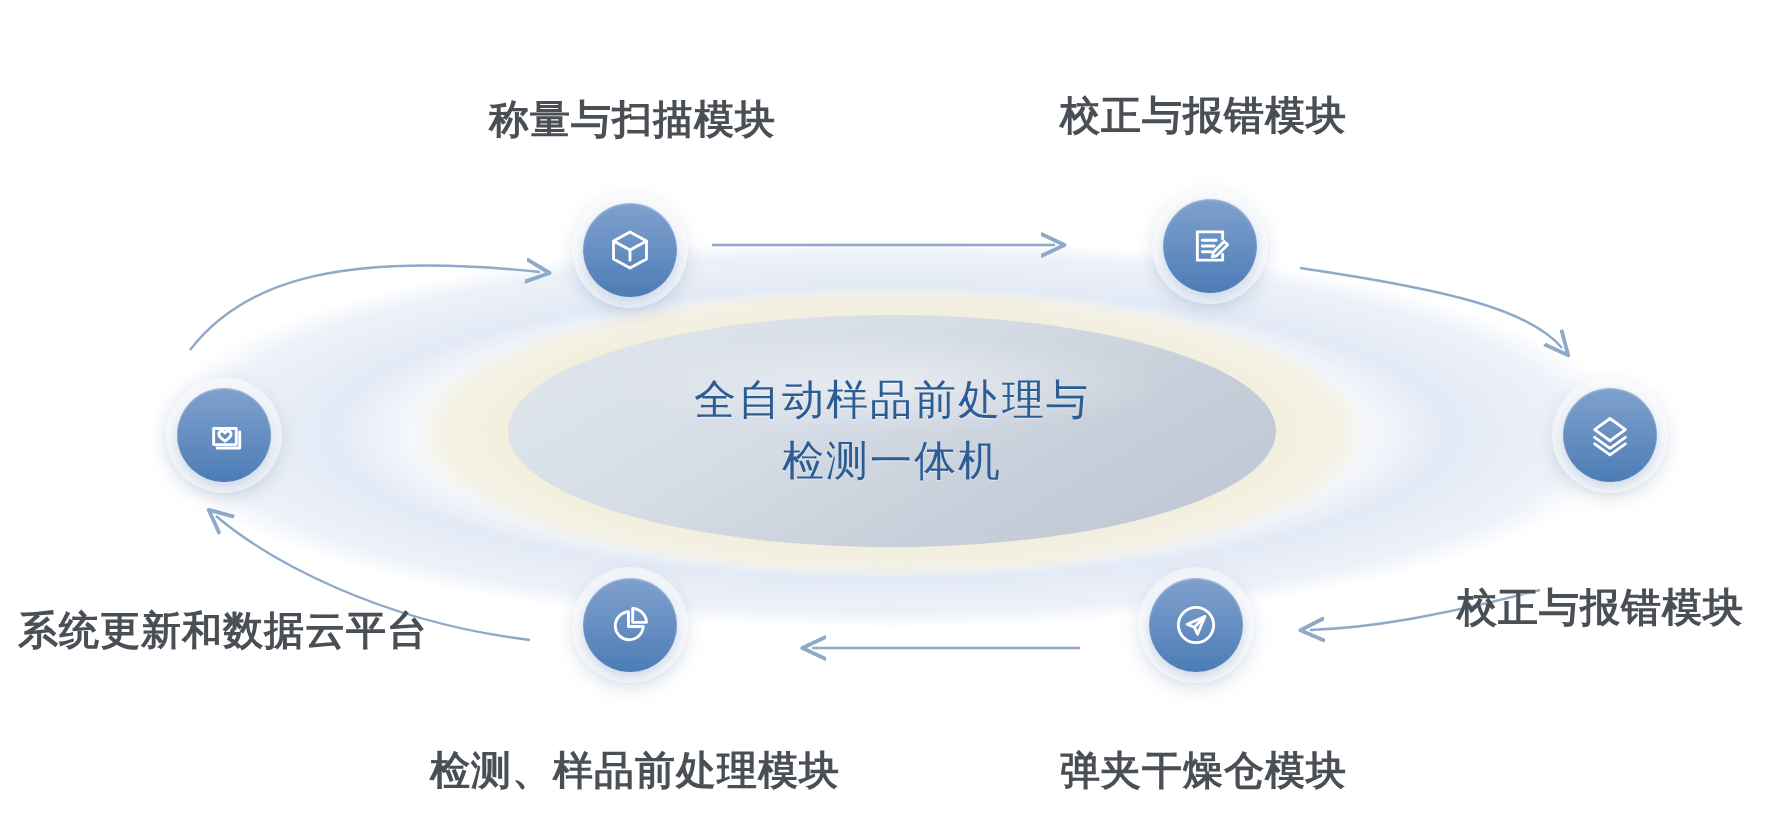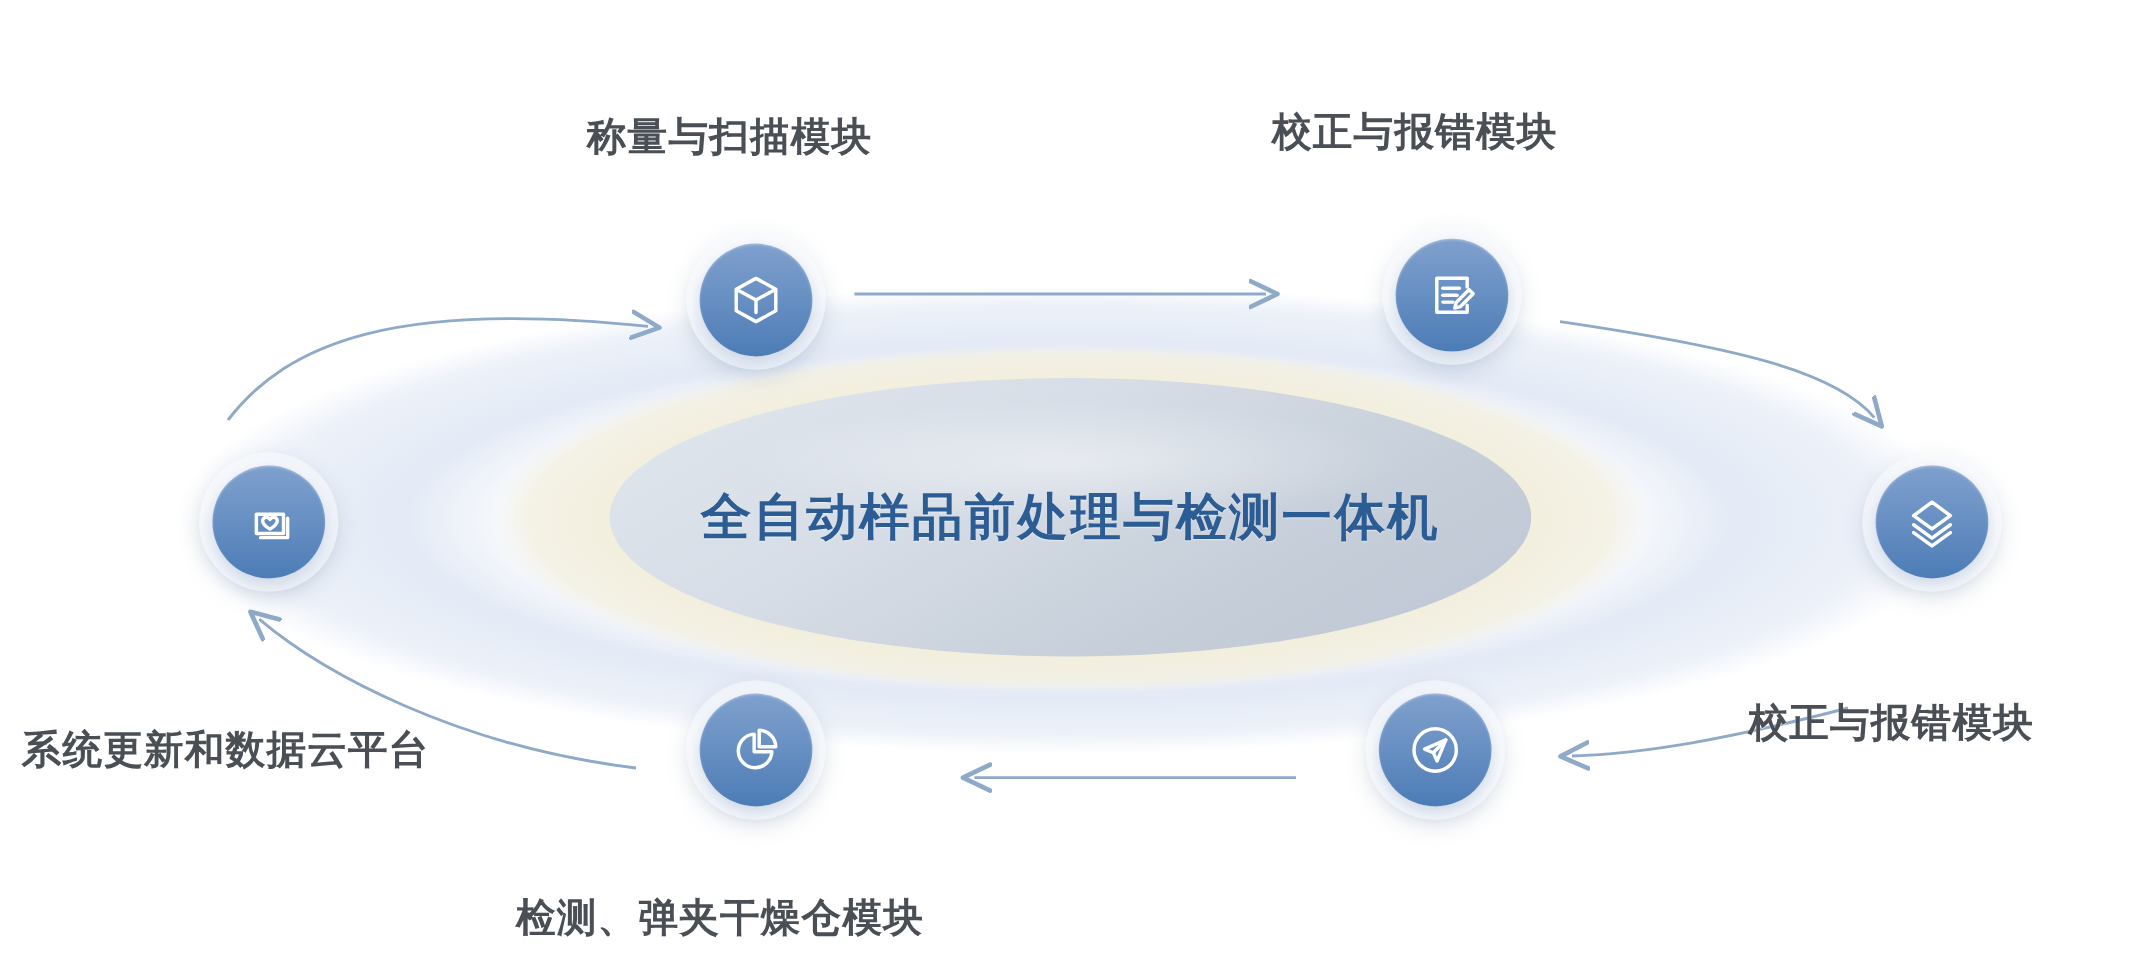--- a/index.html
+++ b/index.html
@@ -56,27 +56,27 @@
   }
 
   
   .center-title {
     position: absolute;
     left: 508px;
     top: 315px;
     width: 768px;
     height: 232px;
     display: flex;
-    flex-direction: row;
+    flex-direction: column;
     align-items: center;
     justify-content: center;
     text-align: center;
     color: #2c5c94;
     font-size: 42px;
-    font-weight: bold;
+    font-weight: normal;
     line-height: 1.45;
     letter-spacing: 2px;
     text-shadow: 0 1px 1px rgba(255,255,255,0.55);
     z-index: 6;
   }
 
   
   .node {
     position: absolute;
     z-index: 8;
@@ -117,21 +117,21 @@
   #node-pretreat   { left: 1210px; top: 246px; width: 0; height: 0; }
   #node-incubation { left: 1610px; top: 435px; width: 0; height: 0; }
   #node-drying     { left: 1196px; top: 625px; width: 0; height: 0; }
   #node-detection  { left: 630px; top: 625px; width: 0; height: 0; }
   #node-cloud      { left: 224px; top: 435px; width: 0; height: 0; }
 
   
   .label {
     position: absolute;
     color: #4a4f55;
-    font-size: 33px;
+    font-size: 40px;
     font-weight: bold;
     letter-spacing: 1px;
     white-space: nowrap;
     z-index: 9;
     text-shadow: 0 1px 0 rgba(255,255,255,0.6);
   }
   #label-weighing   { left: 489px;  top: 92px; }
   #label-pretreat   { left: 1060px; top: 88px; }
   #label-incubation { left: 1457px; top: 580px; }
   #label-drying     { left: 1060px; top: 743px; }
@@ -223,31 +223,32 @@
   <div class="node" id="node-drying">
     <div class="node-halo"></div>
     <div class="node-circle">
       <svg viewBox="0 0 24 24" fill="none" stroke="#ffffff" stroke-width="1.5" stroke-linecap="round" stroke-linejoin="round">
         <circle cx="12" cy="12" r="9.2"></circle>
         <path d="M16.6 7.6 L7.4 11.6 L11.2 13.2 L12.8 16.8 Z"></path>
         <path d="M11.2 13.2 L16.6 7.6"></path>
       </svg>
     </div>
   </div>
+  <div class="label" id="label-drying">弹夹干燥仓模块</div>
 
   <div class="node" id="node-detection">
     <div class="node-halo"></div>
     <div class="node-circle">
       <svg viewBox="0 0 24 24" fill="none" stroke="#ffffff" stroke-width="1.5" stroke-linecap="round" stroke-linejoin="round">
         <path d="M11.2 5.1 A7.3 7.3 0 1 0 18.9 12.8 L11.2 12.8 Z"></path>
         <path d="M13.4 3.4 A7.4 7.4 0 0 1 20.6 10.6 L13.4 10.6 Z"></path>
       </svg>
     </div>
   </div>
-  <div class="label" id="label-detection">检测、弹夹干燥仓模块</div>
+  <div class="label" id="label-detection">检测、样品前处理模块</div>
 
   <div class="node" id="node-cloud">
     <div class="node-halo"></div>
     <div class="node-circle">
       <svg viewBox="0 0 24 24" fill="none" stroke="#ffffff" stroke-width="1.5" stroke-linecap="round" stroke-linejoin="round">
         <path d="M6.6 8.6 H18.4 V17 H6.6 Z"></path>
         <path d="M8.4 18.8 H20.2 V10.4"></path>
         <path d="M12.5 15.1 C12.5 15.1 9.3 13.2 9.3 11.5 C9.3 10.5 10.1 9.9 10.9 9.9 C11.6 9.9 12.2 10.4 12.5 10.9 C12.8 10.4 13.4 9.9 14.1 9.9 C14.9 9.9 15.7 10.5 15.7 11.5 C15.7 13.2 12.5 15.1 12.5 15.1 Z"></path>
       </svg>
     </div>

